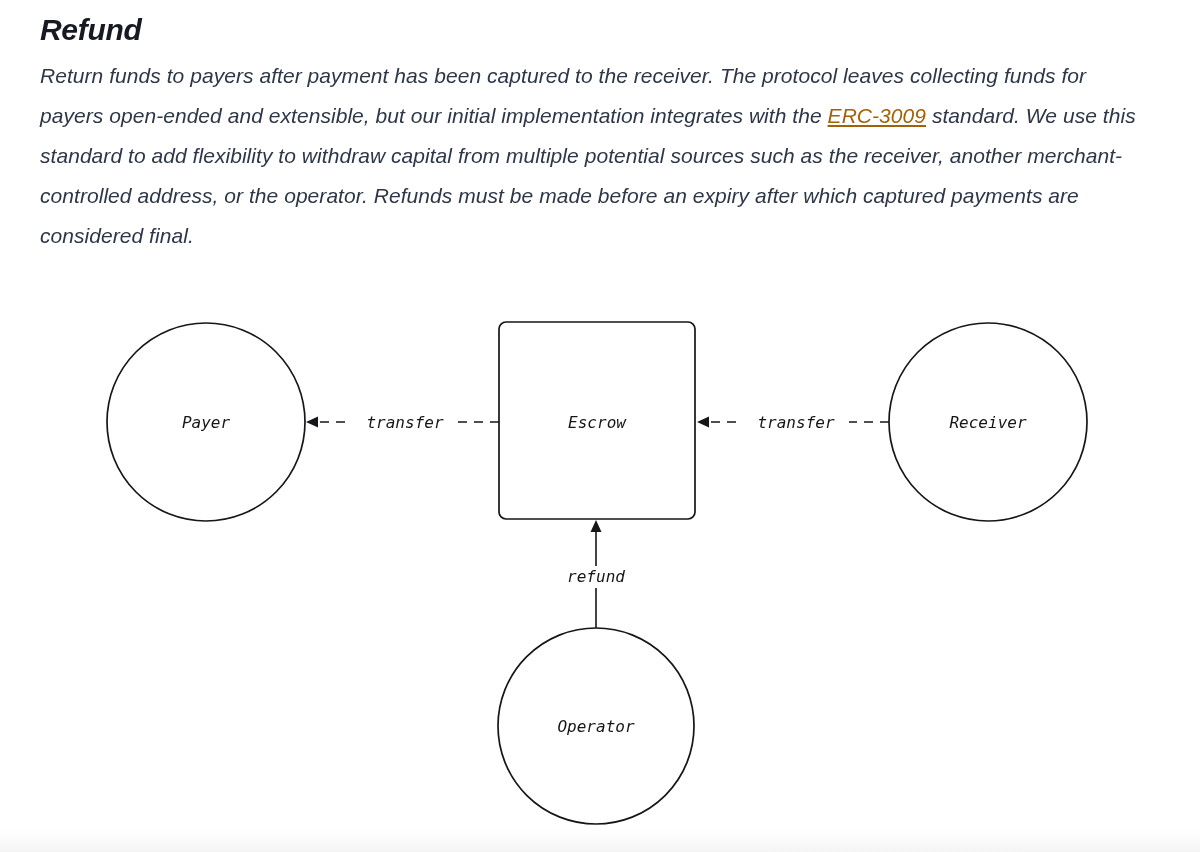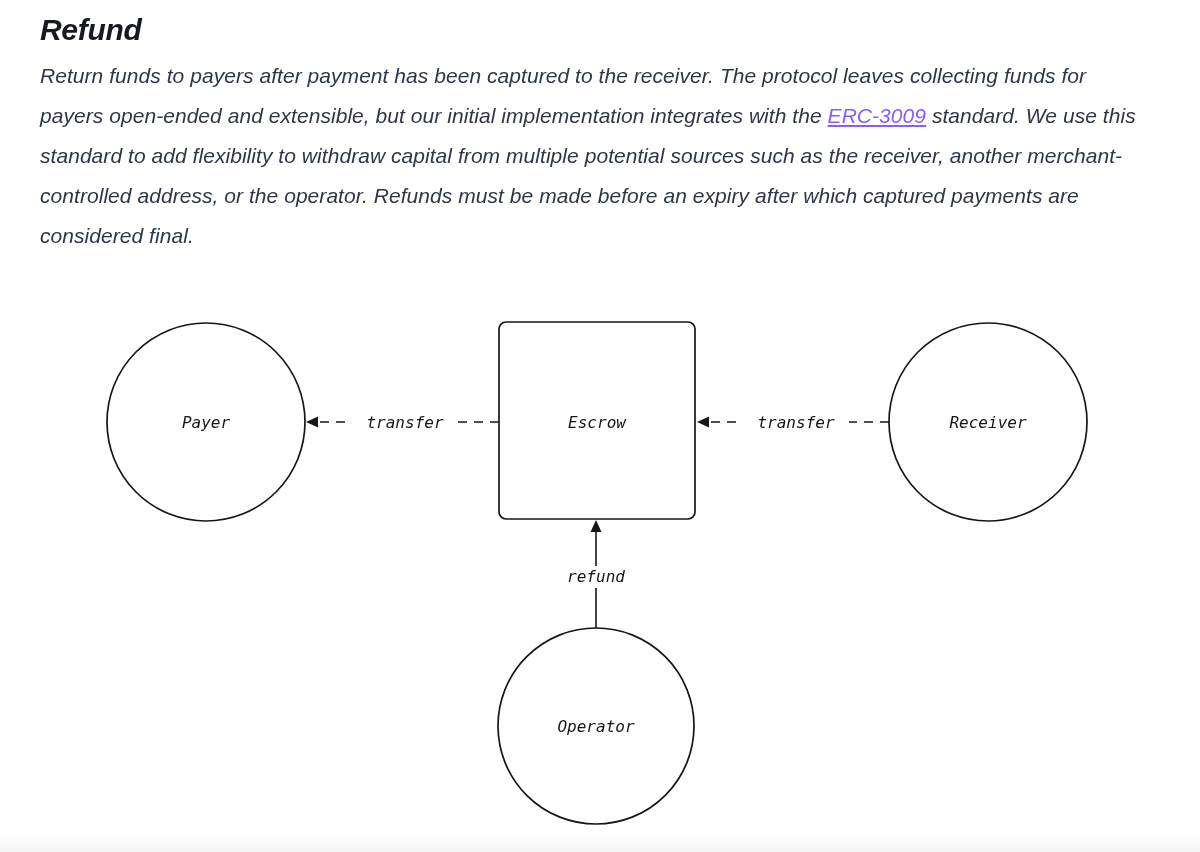--- a/index.html
+++ b/index.html
@@ -47,21 +47,21 @@
     font-family: "Liberation Sans", sans-serif;
     font-size: 21px;
     line-height: 40px;
     color: #2d3748;
     margin: 0;
     letter-spacing: 0.05px;
     width: 1102px;
   }
 
   .body-copy a.inline-link {
-    color: #8b5cf6;
+    color: #a16207;
     text-decoration: underline;
     text-underline-offset: 2px;
     text-decoration-thickness: 1.5px;
     cursor: pointer;
   }
 
   
   .diagram-wrap {
     position: absolute;
     left: 0;

